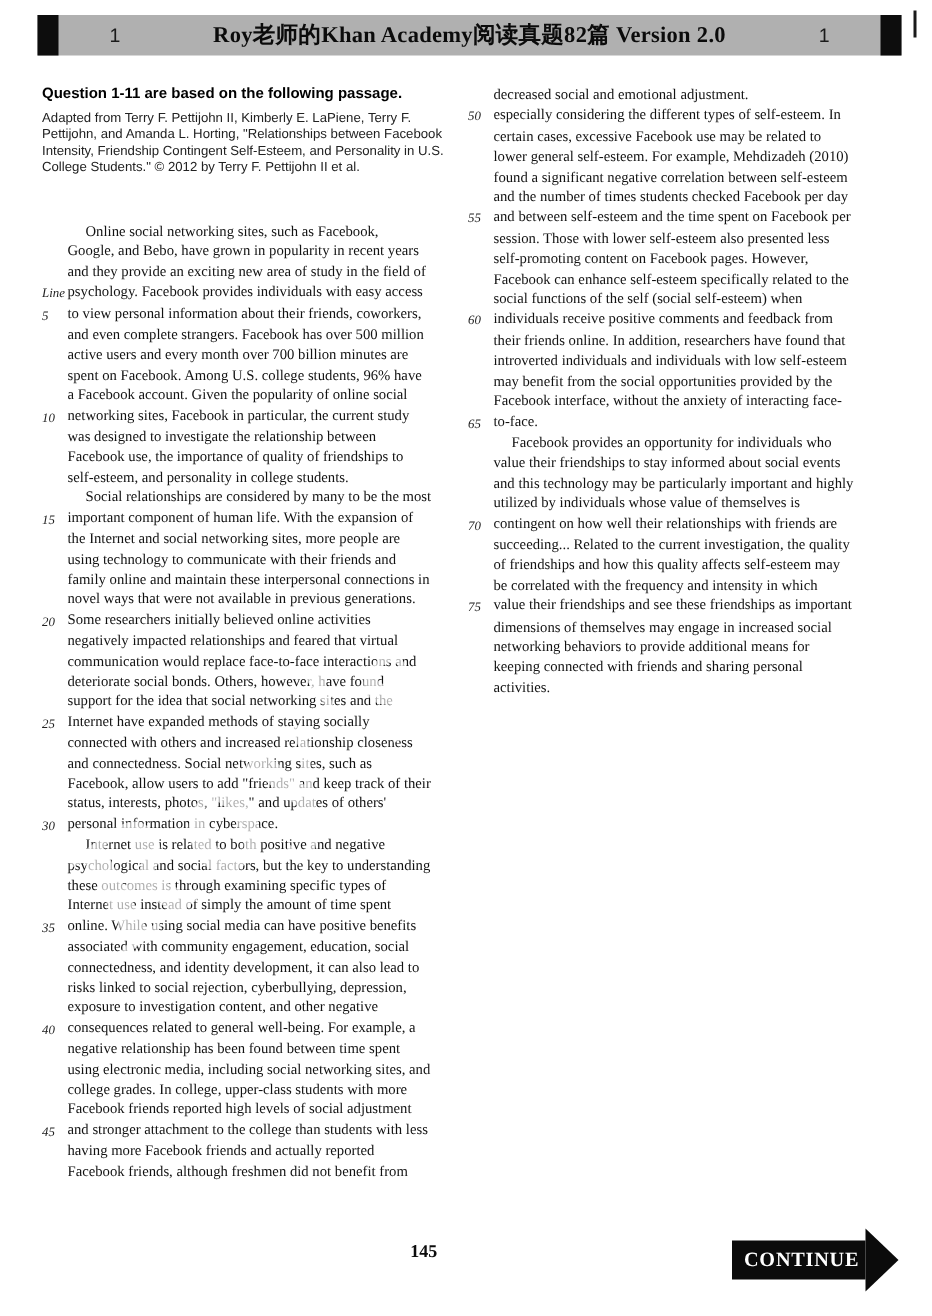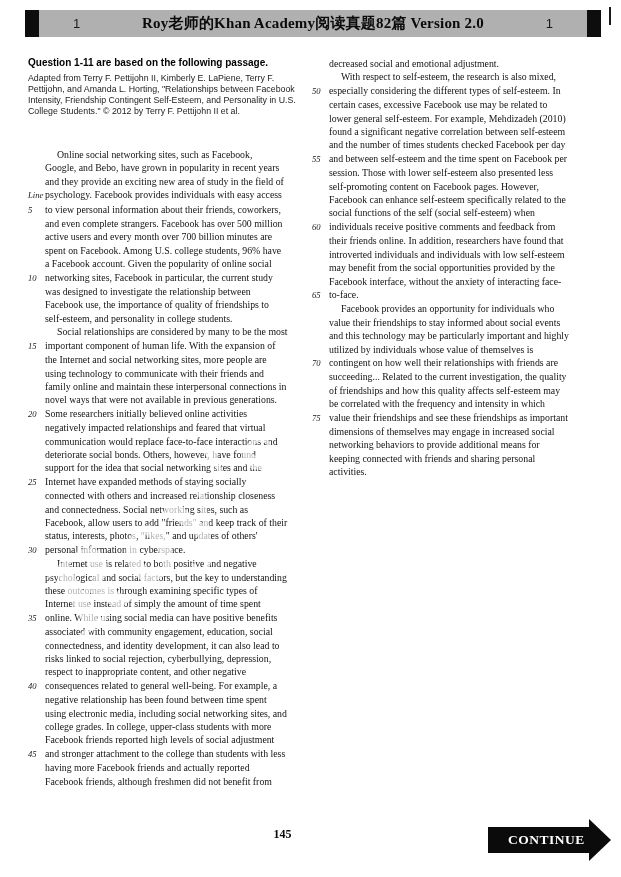--- a/index.html
+++ b/index.html
@@ -68,21 +68,21 @@
   .page-number {
     position:absolute; left:0; width:565px; top:827px; text-align:center;
     font-weight:bold; font-size:12px; color:#0b0b0b;
   }
   .continue-btn {
     position:absolute; left:488px; top:818px; height:44px;
     display:flex; align-items:center; cursor:pointer;
   }
   .continue-body {
     background:#0b0b0b; color:#fff; height:26px;
-    display:flex; align-items:center; padding:0 4px 0 20px;
+    display:flex; align-items:center; padding:0 4px 0 8px;
     font-family:"Liberation Serif", serif; font-weight:bold; font-size:13.5px;
     letter-spacing:.5px;
   }
   .continue-head {
     width:0; height:0;
     border-top:21px solid transparent;
     border-bottom:21px solid transparent;
     border-left:22px solid #0b0b0b;
   }
 </style>
@@ -251,21 +251,21 @@
       <div class="pline">
         <span class="lnum"></span>
         <span class="ltext">connectedness, and identity development, it can also lead to</span>
       </div>
       <div class="pline">
         <span class="lnum"></span>
         <span class="ltext">risks linked to social rejection, cyberbullying, depression,</span>
       </div>
       <div class="pline">
         <span class="lnum"></span>
-        <span class="ltext">respect to inappropriate content, and other negative</span>
+        <span class="ltext">exposure to investigation content, and other negative</span>
       </div>
       <div class="pline">
         <span class="lnum">40</span>
         <span class="ltext">consequences related to general well-being. For example, a</span>
       </div>
       <div class="pline">
         <span class="lnum"></span>
         <span class="ltext">negative relationship has been found between time spent</span>
       </div>
       <div class="pline">
@@ -293,24 +293,20 @@
         <span class="ltext">Facebook friends, although freshmen did not benefit from</span>
       </div>
     </div>
 </div>
 
 <div class="col col-right">
   <div class="passage">
       <div class="pline">
         <span class="lnum"></span>
         <span class="ltext">decreased social and emotional adjustment.</span>
-      </div>
-      <div class="pline indent">
-        <span class="lnum"></span>
-        <span class="ltext">With respect to self-esteem, the research is also mixed,</span>
       </div>
       <div class="pline">
         <span class="lnum">50</span>
         <span class="ltext">especially considering the different types of self-esteem. In</span>
       </div>
       <div class="pline">
         <span class="lnum"></span>
         <span class="ltext">certain cases, excessive Facebook use may be related to</span>
       </div>
       <div class="pline">

